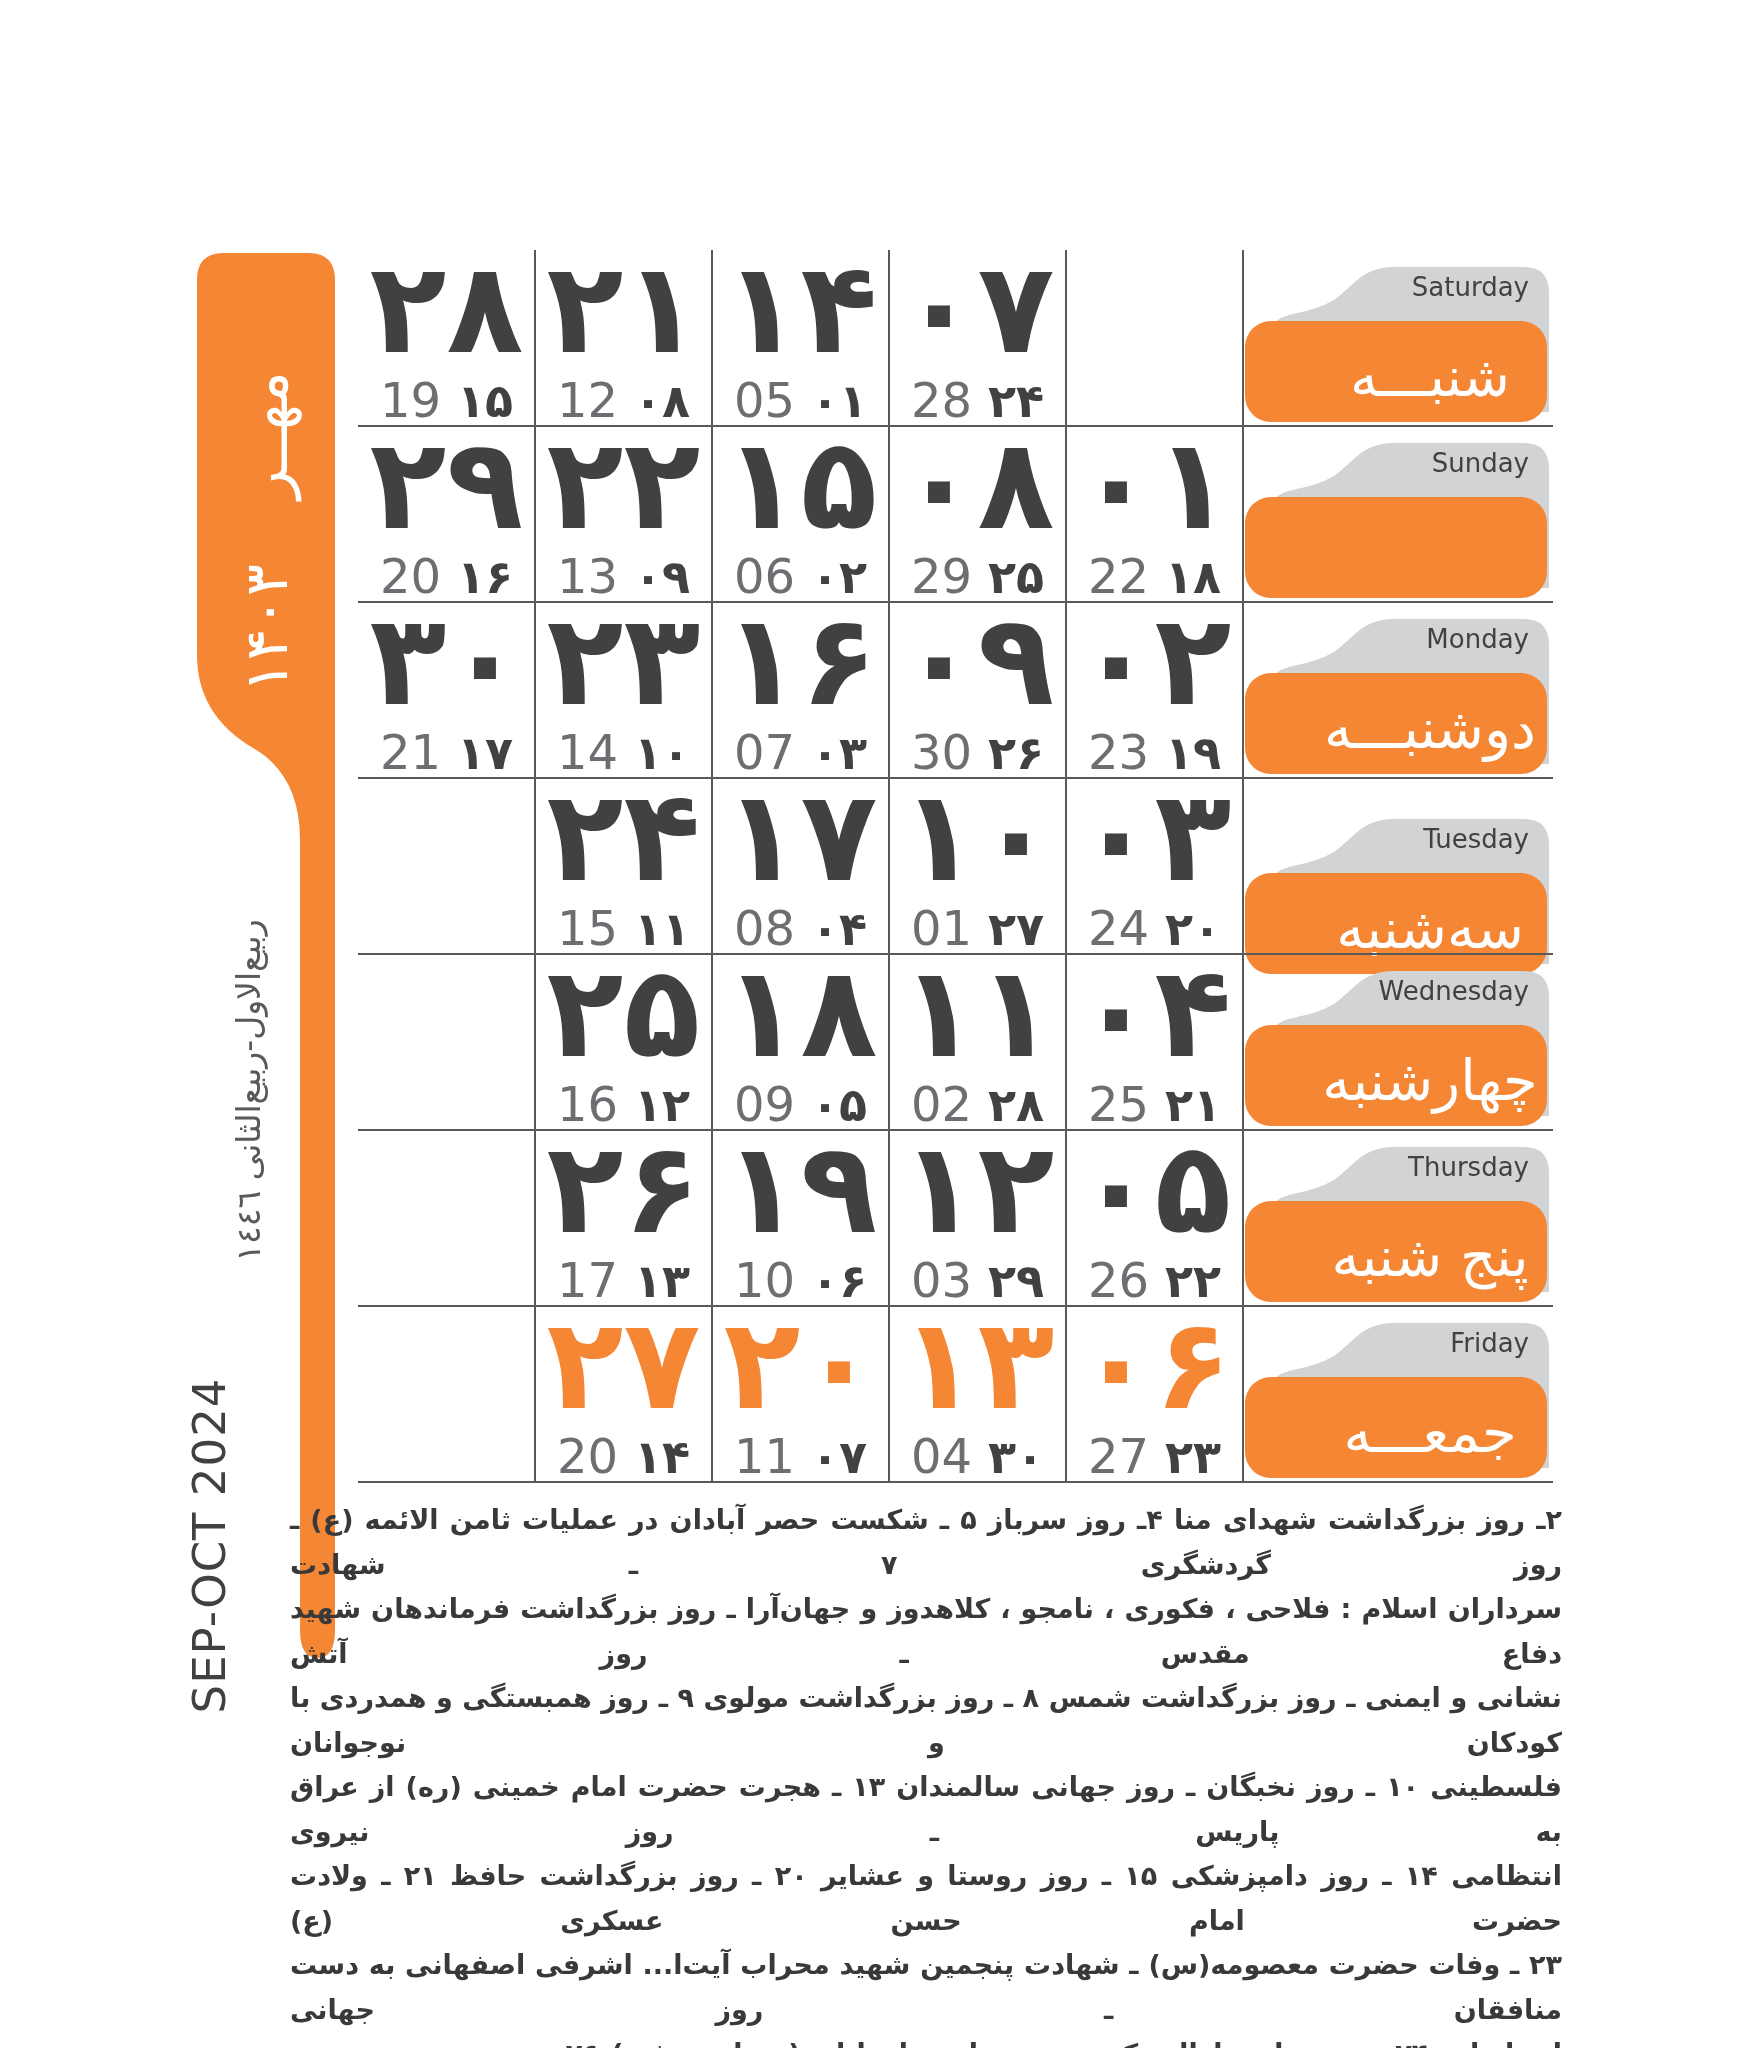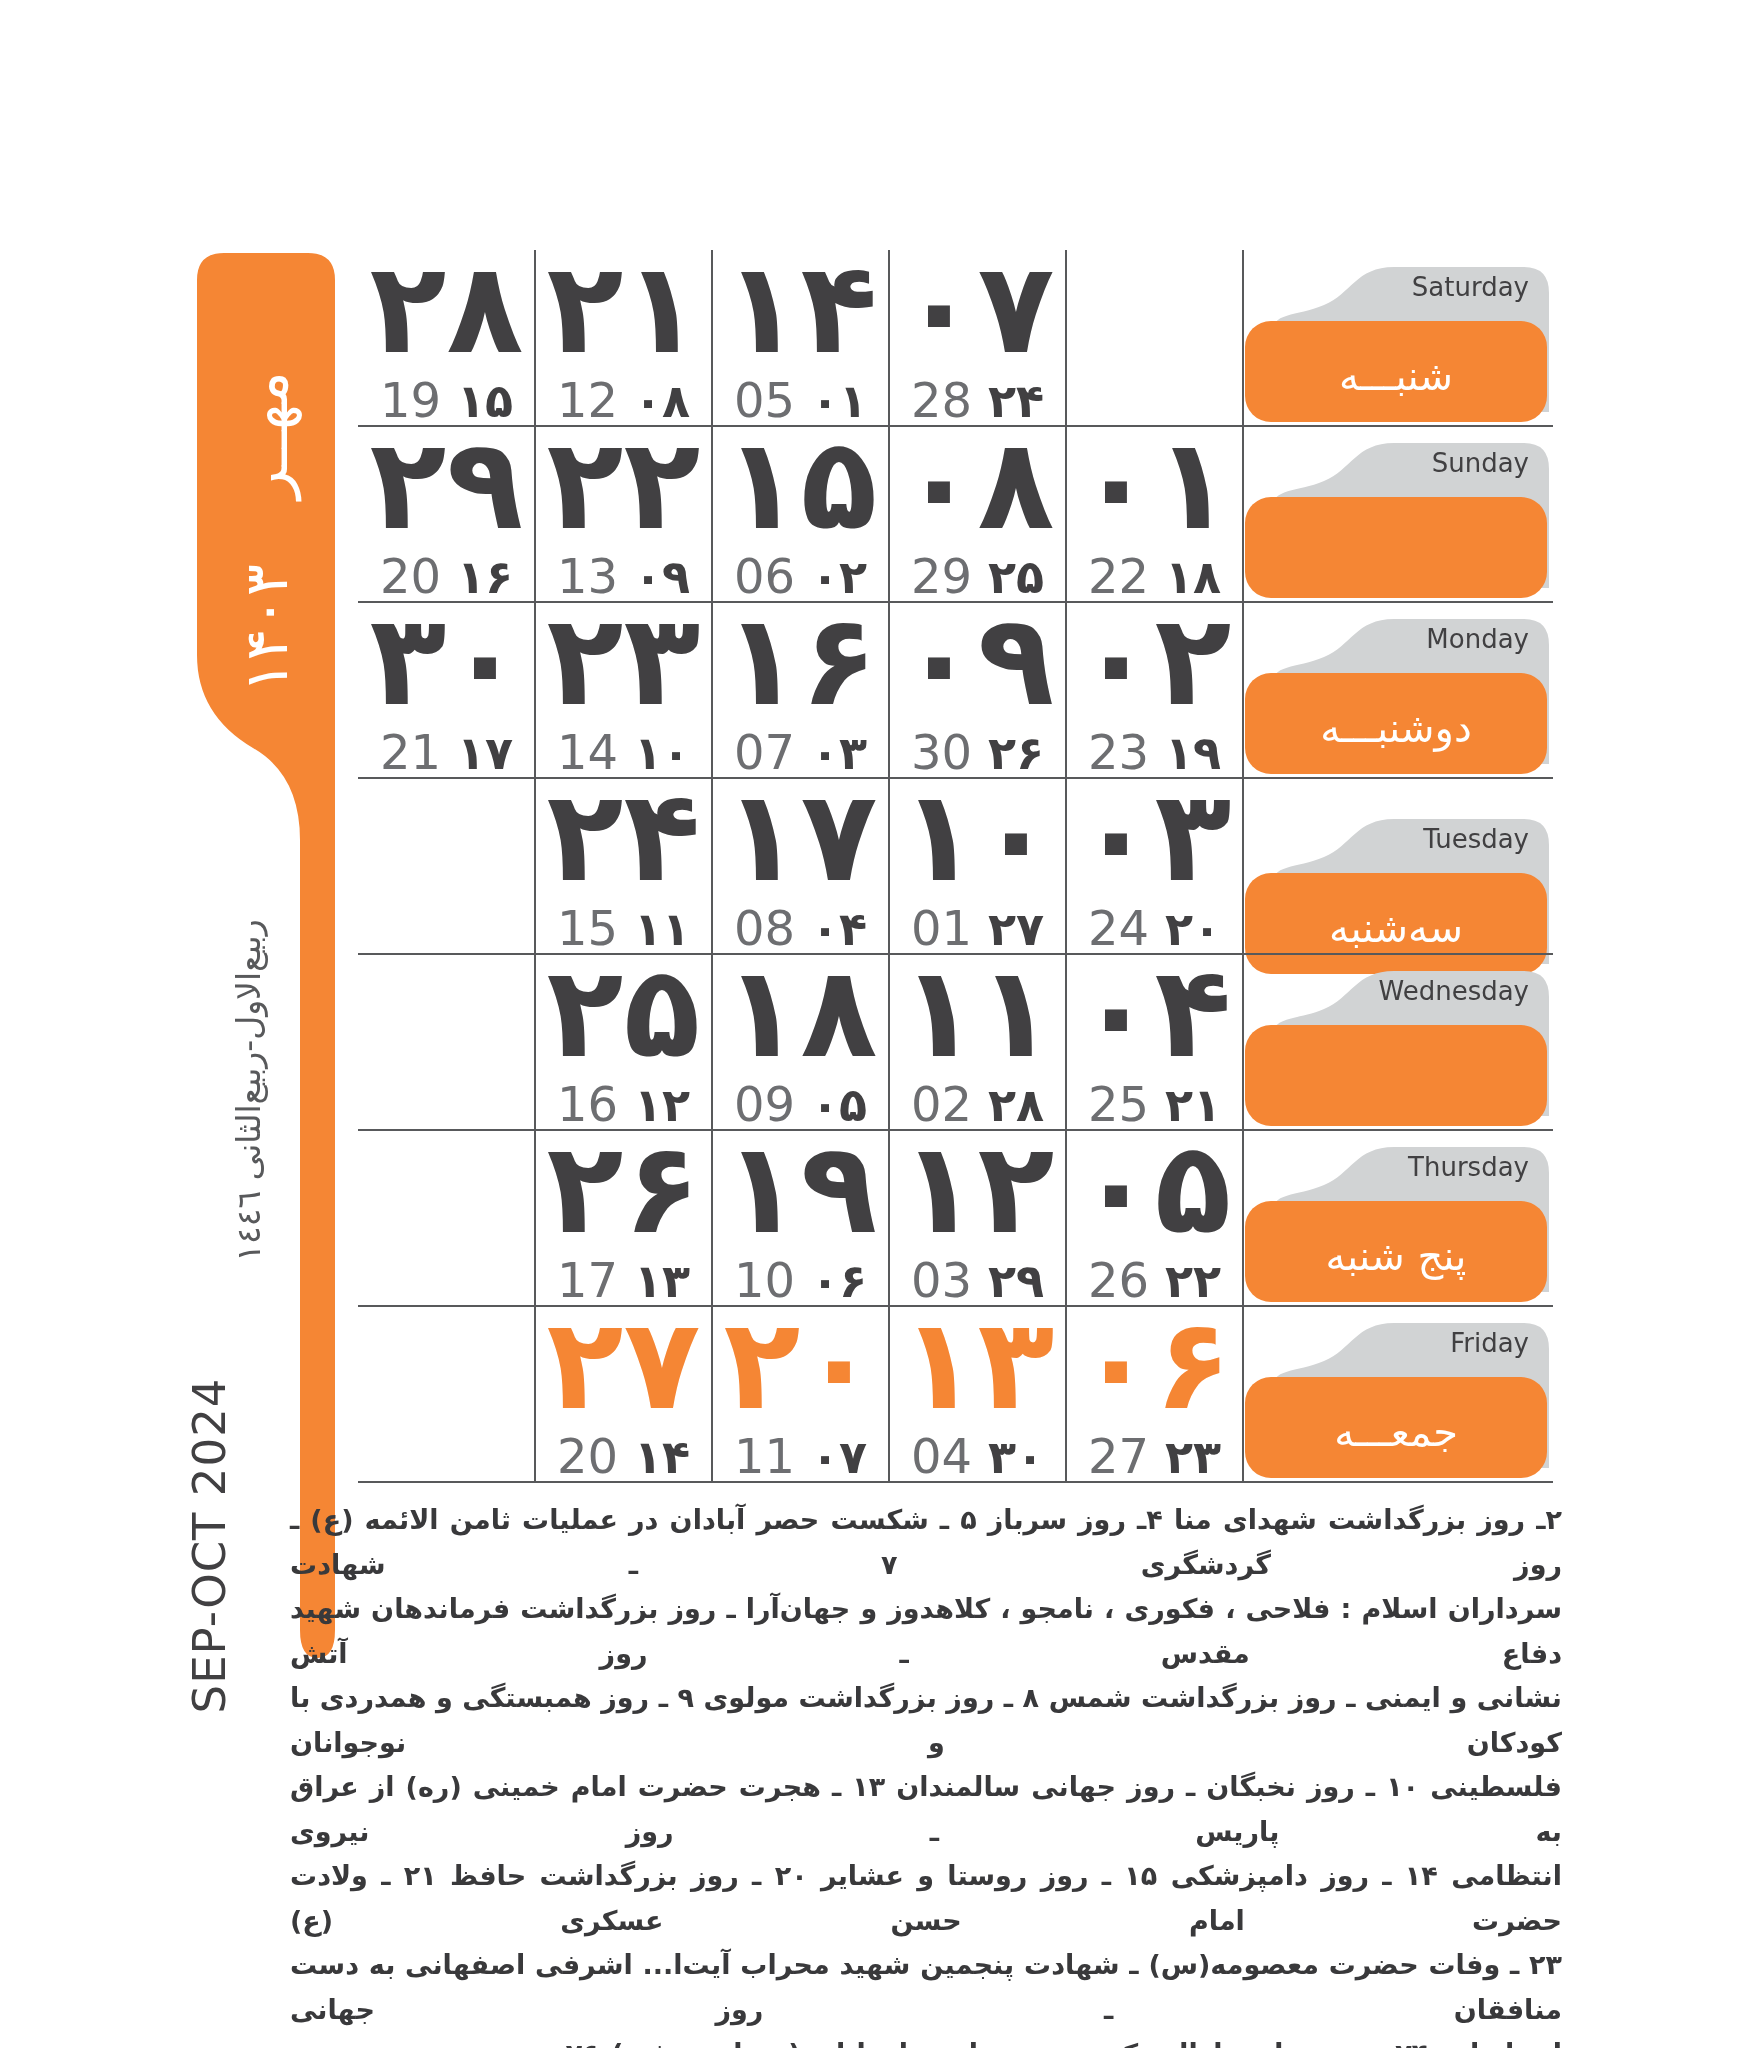--- a/index.html
+++ b/index.html
@@ -31,21 +31,21 @@
            justify-content:center;align-items:baseline;gap:16px;line-height:1;}
   .greg{font-size:48px;color:#6d6e71;}
   .hij{font-size:46px;font-weight:700;color:#414042;}
 
   
   .label-cell{position:absolute;left:885px;width:310px;height:176px;}
   .tab-svg{position:absolute;left:0;top:0;width:310px;height:176px;}
   .day-en{position:absolute;right:24px;top:22px;font-size:26px;color:#414042;}
   .day-fa{position:absolute;left:2px;top:71px;width:302px;height:110px;
           display:flex;align-items:center;justify-content:center;
-          font-size:40px;color:#ffffff;}
+          font-size:56px;color:#ffffff;padding-left:34px;}
 
   
   .footer{position:absolute;left:290px;top:1498px;width:1272px;direction:rtl;}
   .f-line{font-size:27px;font-weight:700;color:#39393b;line-height:44.5px;
           text-align:justify;text-align-last:justify;white-space:normal;}
 </style>
 </head>
 <body>
 
 <div class="page">
@@ -251,20 +251,21 @@
           <span class="greg">25</span>
           <span class="hij" dir="rtl">۲۱</span>
         </div>
       </div>
       <div class="label-cell" style="top: 704px; text-align: center;">
         <svg class="tab-svg" viewBox="0 0 310 176">
           <path d="M28 162 V86 C28 61 53 67 81 55 C108 44 113 17 151 17 H281 Q306 17 306 43 V162 Z" fill="#D1D3D4"></path>
           <rect x="2" y="71" width="302" height="101" rx="26" fill="#F58634"></rect>
         </svg>
         <div class="day-en">Wednesday</div>
+        <div class="day-fa" dir="rtl">چهارشنبه</div>
       </div>
       <div class="cell" style="left: 177px; top: 880px;">
         <div class="jal">۲۶</div>
         <div class="subnums">
           <span class="greg">17</span>
           <span class="hij" dir="rtl">۱۳</span>
         </div>
       </div>
       <div class="cell" style="left: 354px; top: 880px;">
         <div class="jal">۱۹</div>

